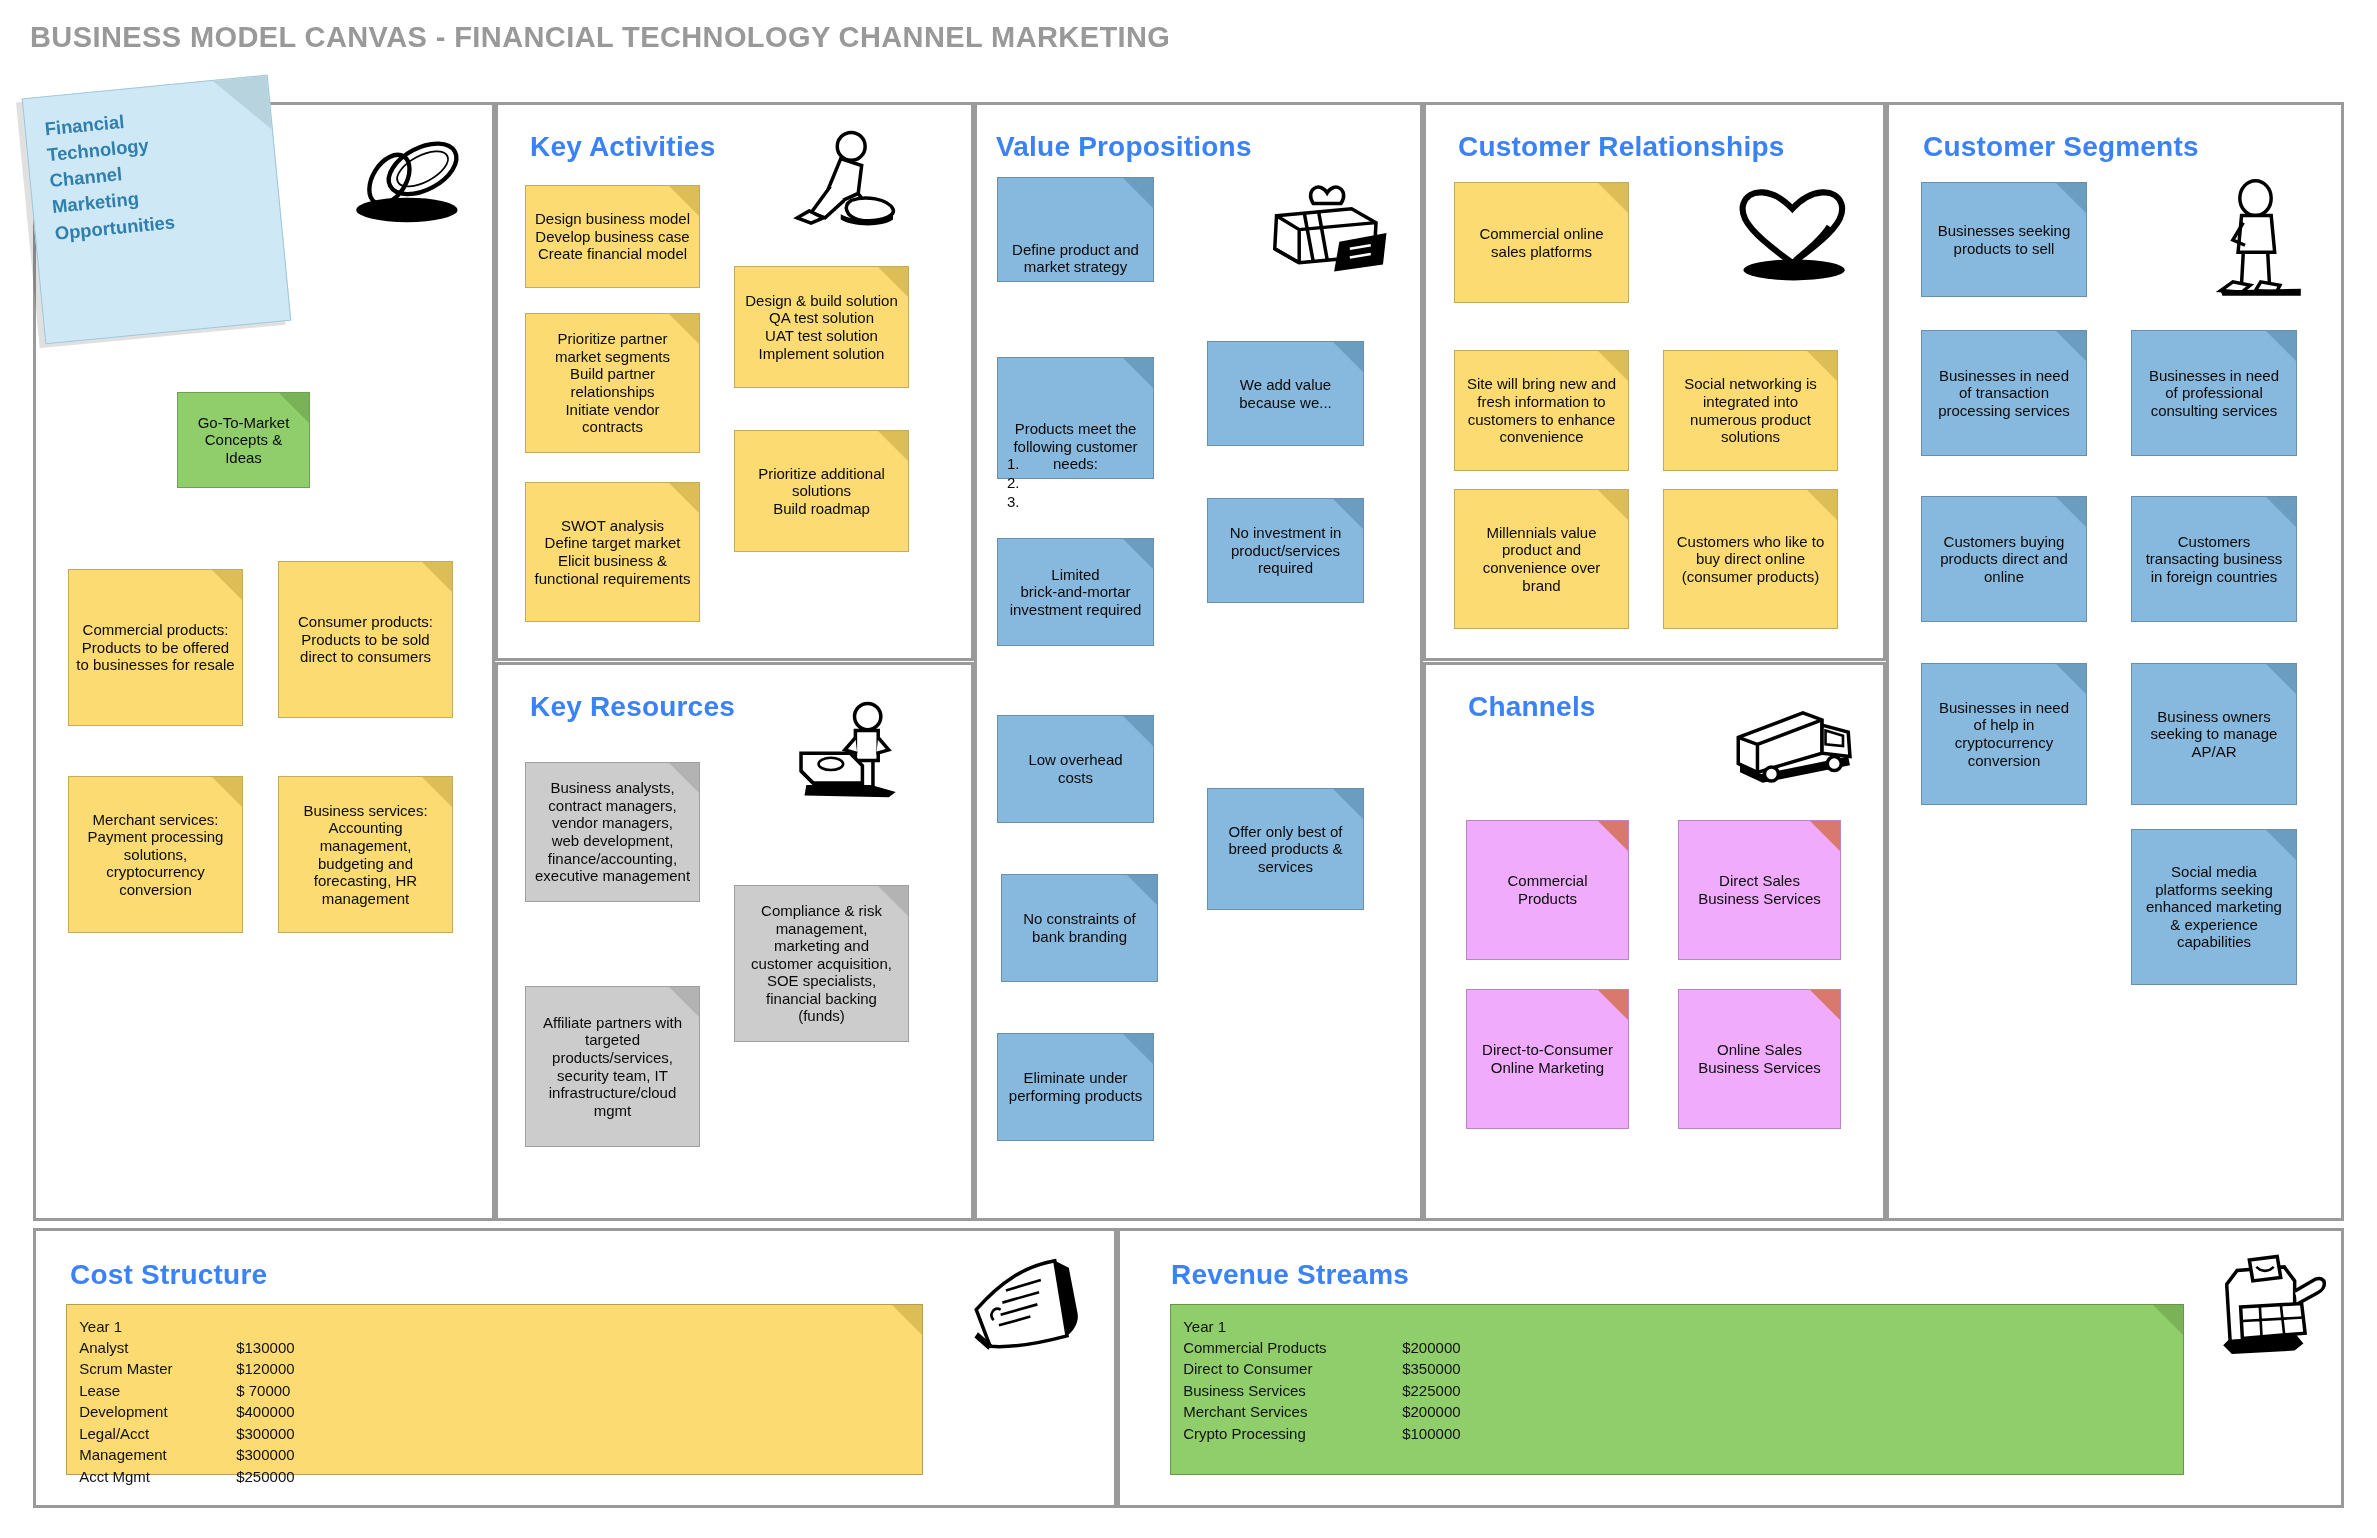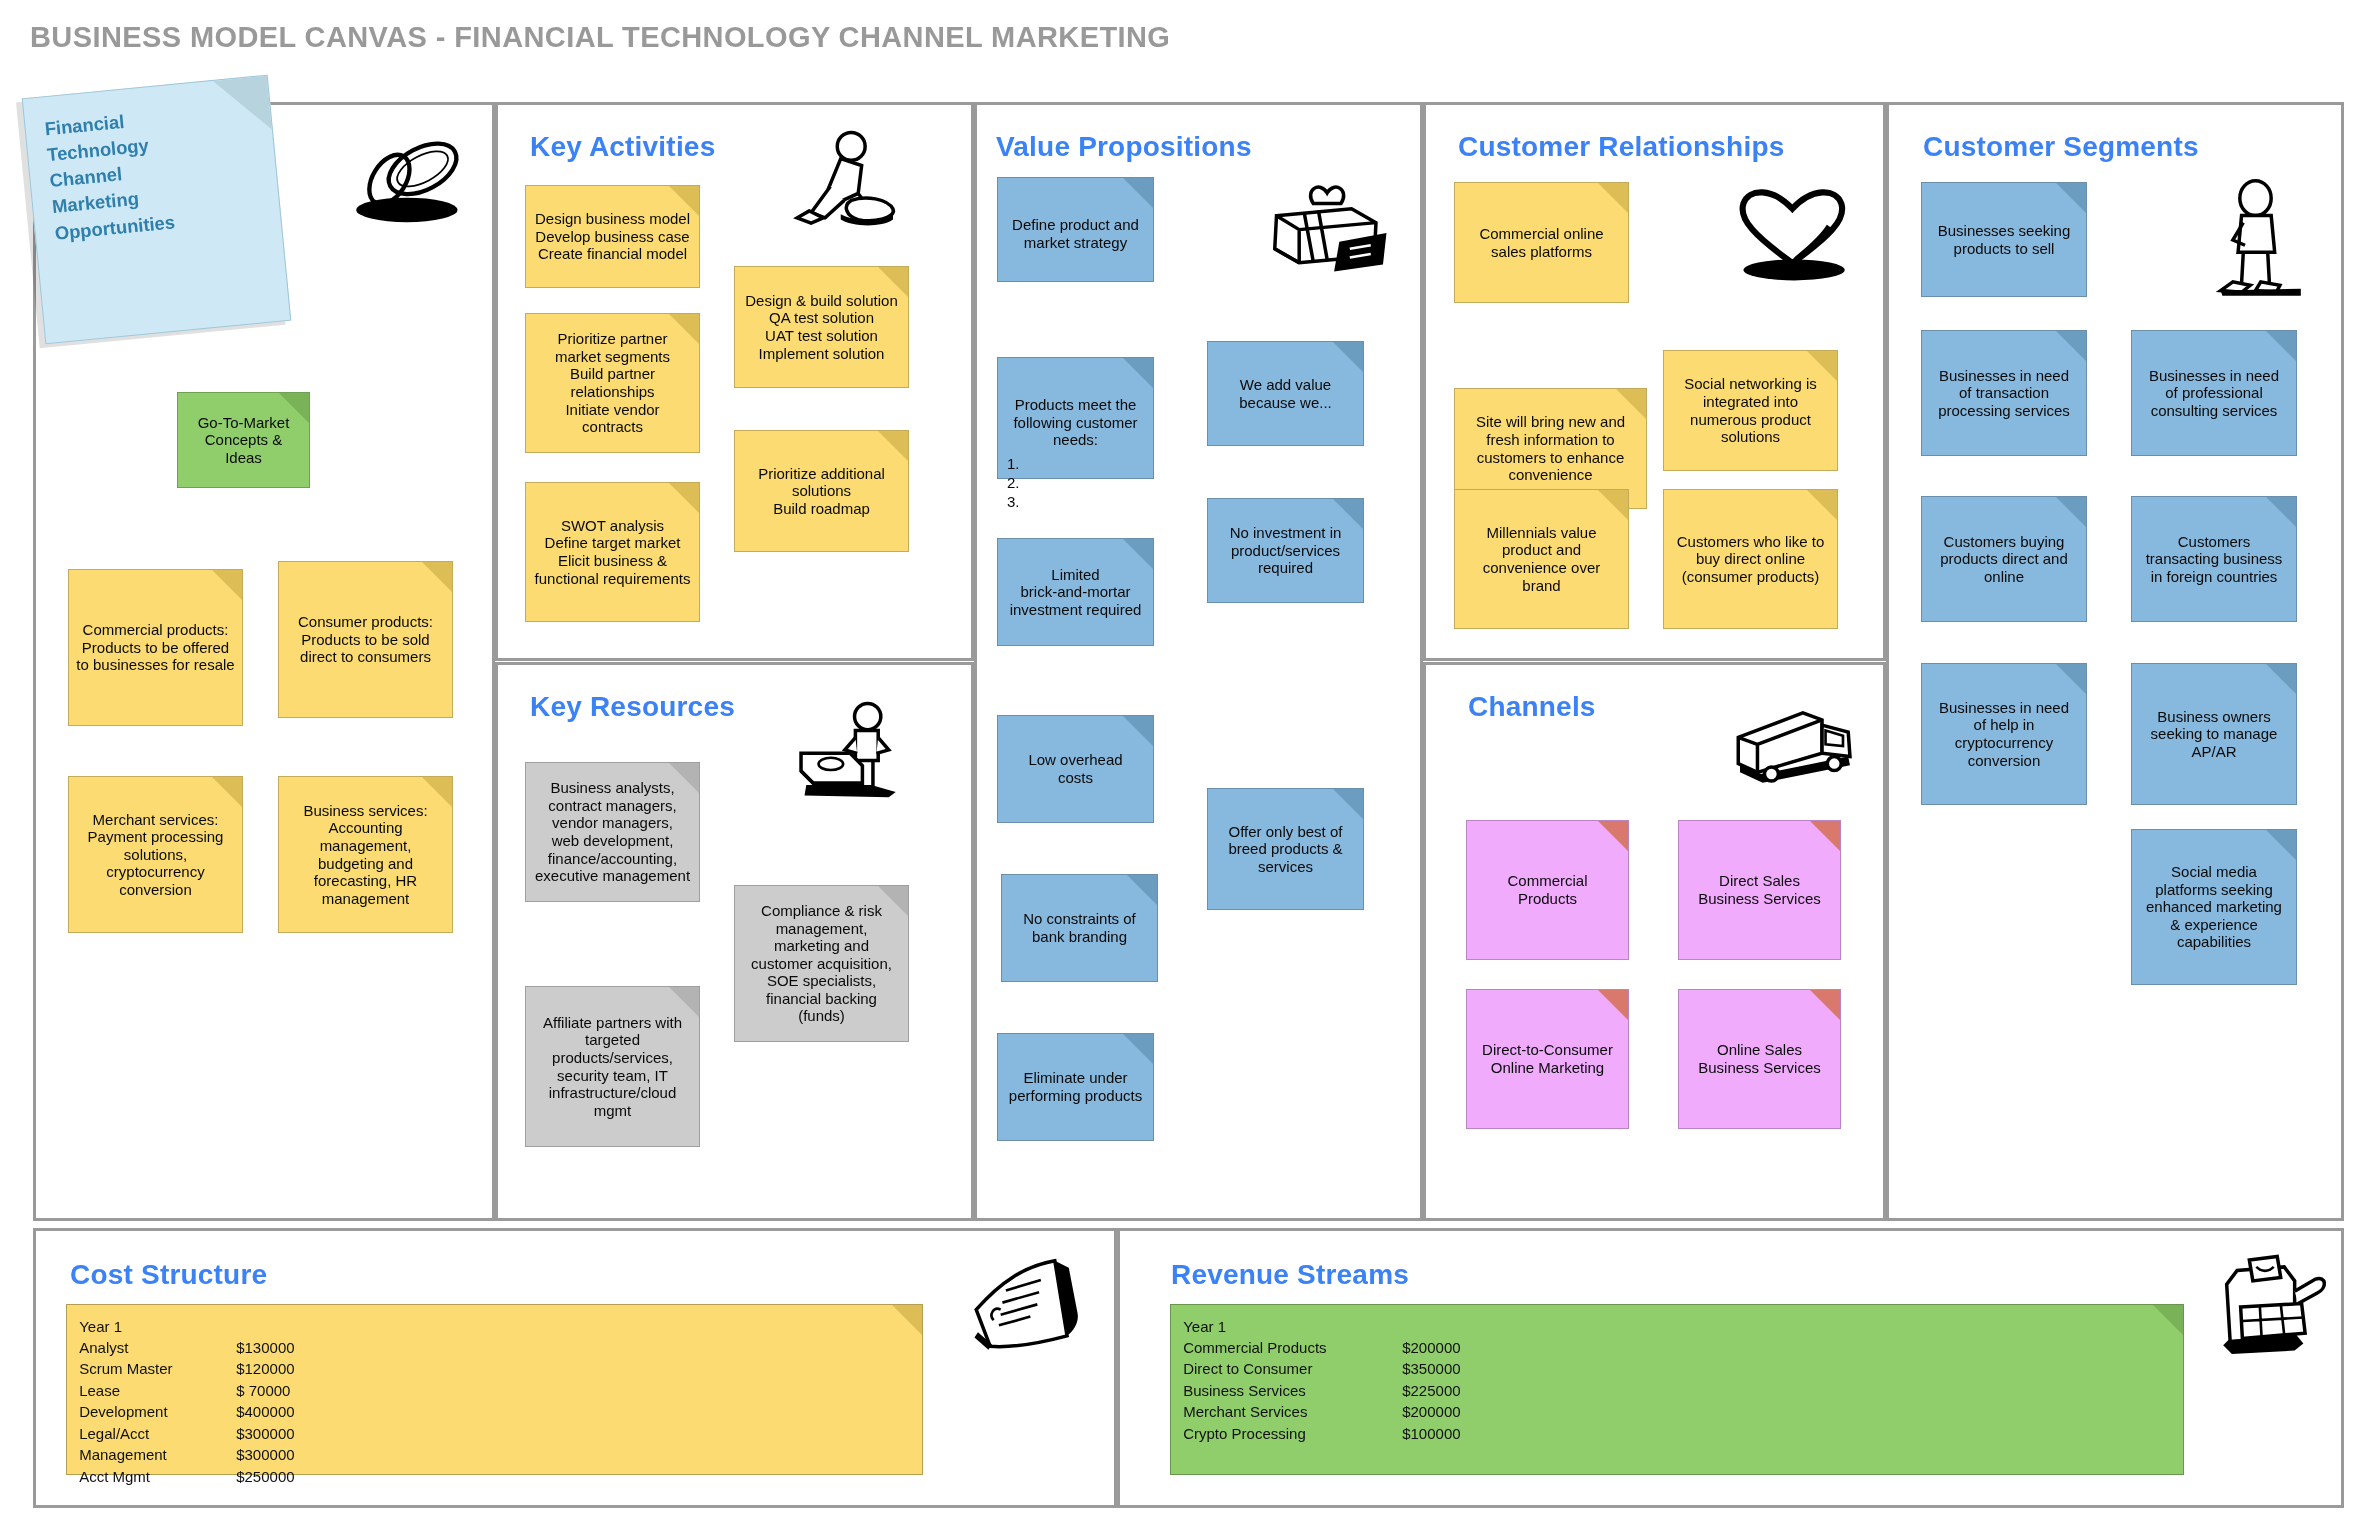--- a/index.html
+++ b/index.html
@@ -26,21 +26,21 @@
 
   
   .note{
     position:absolute;box-sizing:border-box;
     display:flex;align-items:center;justify-content:center;
     text-align:center;color:#0a0a0a;font-size:15px;line-height:1.17;
     padding:5.2px 7px;
     border:0.9px solid rgba(0,0,0,.22);
   }
   .note .txt{white-space:pre-line;width:100%;}
-  .note.top-text{align-items:center;padding-top:14px;}
+  .note.top-text{align-items:flex-end;padding-top:14px;}
   .note::before{ 
     content:"";position:absolute;right:0;top:0;
     border-style:solid;border-width:0 0 0 0;
   }
   
   .fold{
     position:absolute;right:0;top:0;width:30px;height:30px;
     clip-path:polygon(0 0,100% 100%,100% 0);
   }
 
@@ -365,21 +365,21 @@
       <path d="M118 54 C108 70 92 82 80 92" fill="none" stroke="#000" stroke-width="6"></path>
     </svg>
   </div>
 
   <div class="note yellow" style="left:1454px;top:182px;width:175px;height:121px;">
     <div class="fold"></div>
     <div class="txt">Commercial online
 sales platforms</div>
   </div>
 
-  <div class="note yellow" style="left:1454px;top:350px;width:193px;height:121px;margin-top:38px;">
+  <div class="note yellow" style="left:1454px;top:350px;width:175px;height:121px;">
     <div class="fold"></div>
     <div class="txt">Site will bring new and
 fresh information to
 customers to enhance
 convenience</div>
   </div>
 
   <div class="note yellow" style="left:1663px;top:350px;width:175px;height:121px;">
     <div class="fold"></div>
     <div class="txt">Social networking is

